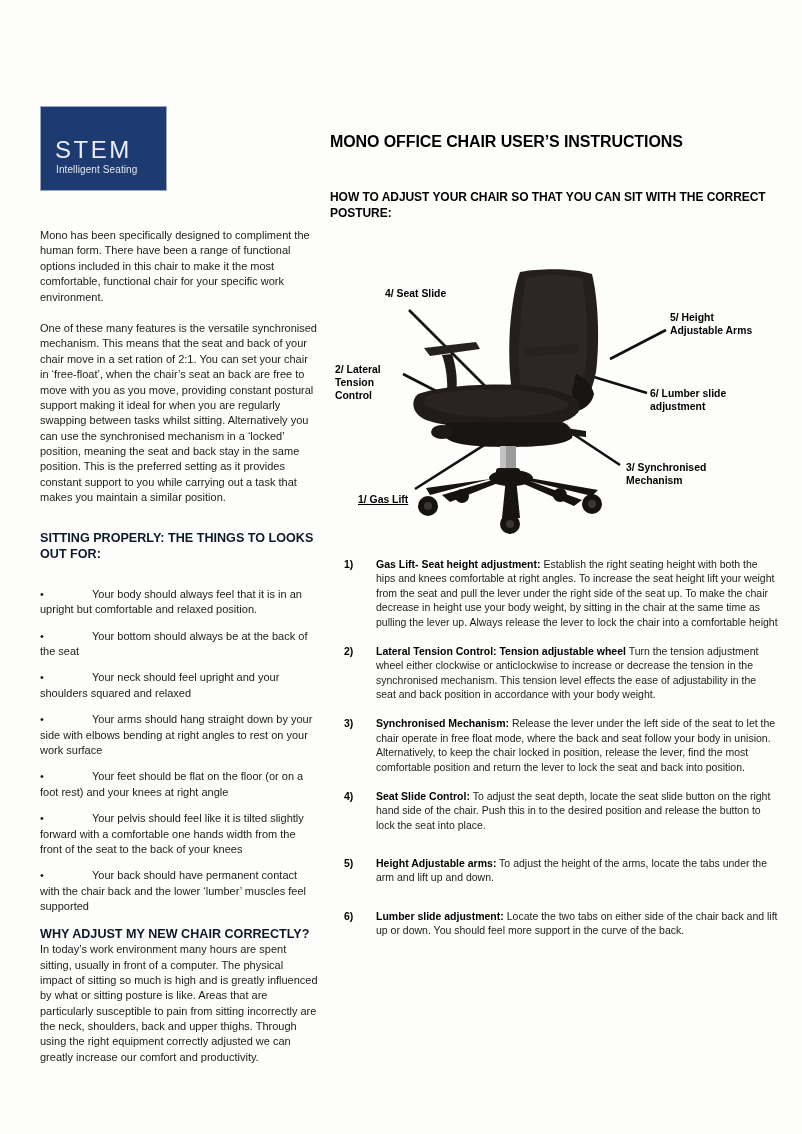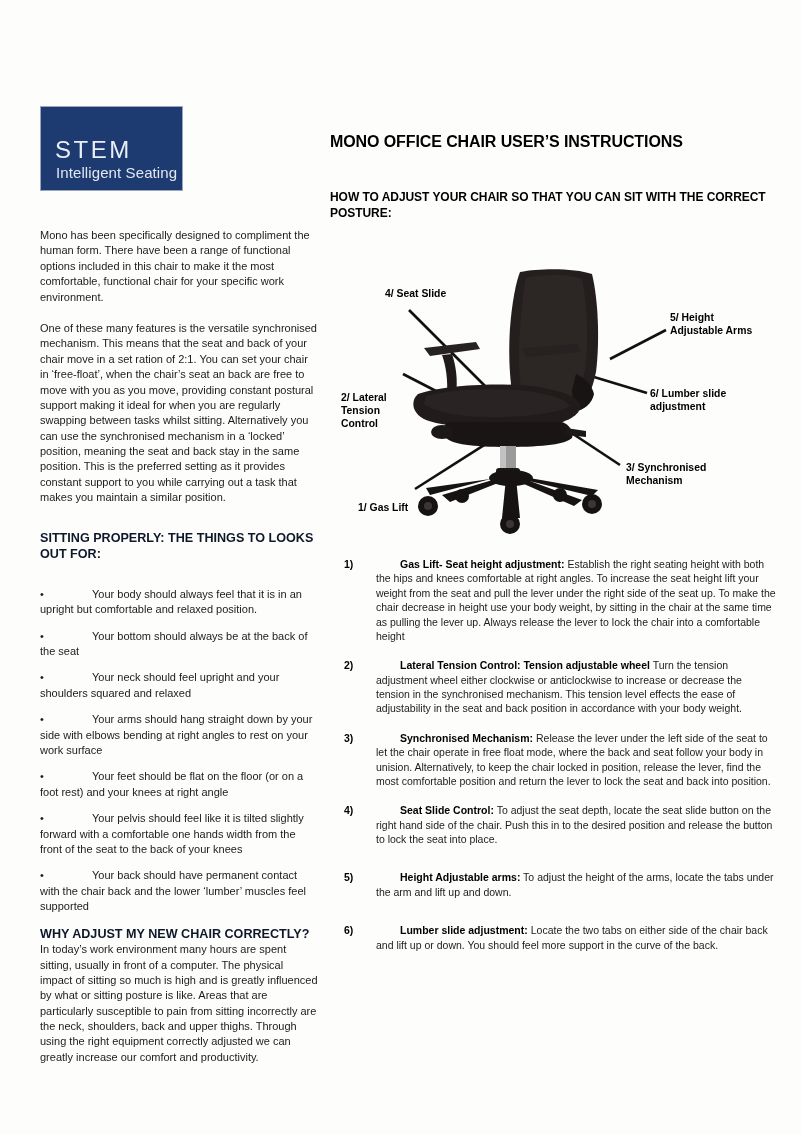--- a/index.html
+++ b/index.html
@@ -17,42 +17,42 @@
     height: 1134px;
     background: #fdfefb;
     overflow: hidden;
   }
 
   
   #logo {
     position: absolute;
     left: 40px;
     top: 106px;
-    width: 143px;
+    width: 127px;
     height: 85px;
     background: #1d3a71;
     border: 1px solid #9aa6c0;
     box-sizing: border-box;
   }
   #logo-wordmark {
     position: absolute;
     left: 14px;
     top: 31px;
     font-size: 24px;
     font-weight: 400;
     letter-spacing: 2.5px;
     color: #e9edf5;
     font-family: "Liberation Sans", sans-serif;
     line-height: 1;
   }
   #logo-tagline {
     position: absolute;
     left: 15px;
     top: 58px;
-    font-size: 15px;
+    font-size: 10px;
     color: #e2e7f1;
     letter-spacing: 0.1px;
     line-height: 1;
   }
 
   
   .col-left {
     position: absolute;
     left: 40px;
     top: 228px;
@@ -120,24 +120,24 @@
   }
   .callout {
     position: absolute;
     font-size: 10.4px;
     font-weight: bold;
     line-height: 1.24;
     color: #000;
   }
   #cl-seatslide   { left: 55px;  top: 26px; }
   #cl-height      { left: 340px; top: 50px; width: 95px; }
-  #cl-lateral     { left: 11px;   top: 102px; width: 70px; margin-top: 28px; }
+  #cl-lateral     { left: 5px;   top: 102px; width: 70px; }
   #cl-lumber      { left: 320px; top: 126px; width: 120px; }
   #cl-sync        { left: 296px; top: 200px; width: 130px; }
-  #cl-gaslift     { left: 28px;  top: 240px; }
+  #cl-gaslift     { left: 28px;  top: 232px; text-decoration: underline; }
 
   
   #numlist {
     position: absolute;
     left: 344px;
     top: 557px;
     width: 434px;
   }
   .num-item {
     display: flex;
@@ -145,21 +145,21 @@
     line-height: 1.37;
     margin-bottom: 15px;
     color: #1b1b1b;
   }
   .num-marker {
     flex: 0 0 32px;
     font-weight: bold;
     color: #000;
   }
   .num-body { flex: 1 1 auto; }
-  .num-lead { font-weight: bold; color: #000; margin-left: 24px; }
+  .num-lead { font-weight: bold; color: #000; }
   .item-gap-big { margin-bottom: 24px; }
 </style>
 </head>
 <body>
 
 <div id="page">
 
   <div id="logo">
     <div id="logo-wordmark">STEM</div>
     <div id="logo-tagline">Intelligent Seating</div>

